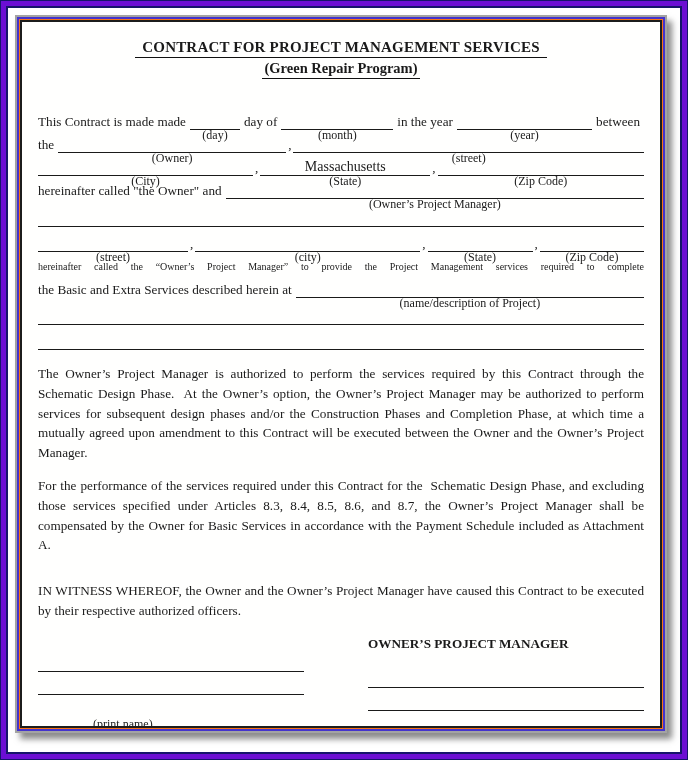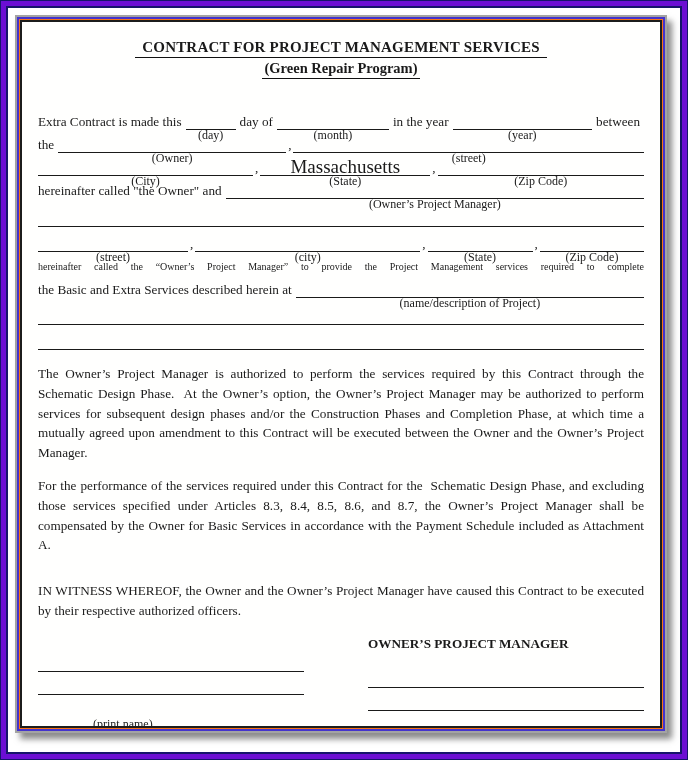--- a/index.html
+++ b/index.html
@@ -36,21 +36,21 @@
   .seg-text { white-space:nowrap; font-size:13.2px; line-height:17px; padding:0 4px; }
   .form-row .seg-text:first-child { padding-left:0; }
   .seg-comma { padding:0 2px; }
   .seg-blank { position:relative; display:block; height:15px;
     border-bottom:1.5px solid #1a1a1a; flex:0 0 auto; }
   .seg-blank.fill { flex:1 1 auto; }
   .blank-label { position:absolute; top:calc(100% + 1px); left:50%; transform:translateX(-50%);
     font-size:12px; line-height:10px; white-space:nowrap; color:#1a1a1a; }
   .blank-label.offset { transform:none;margin-top:47px; }
   .blank-value { position:absolute; bottom:0; left:0; width:100%; text-align:center;
-    font-size:19px; line-height:16px; }
+    font-size:14px; line-height:16px; }
   
   #intro-rows { margin-top:28px; }
   #extra-name-row { margin-top:12px; } #extra-name-row .form-row { height:16px; }
   #pm-address-row { margin-top:2px; }
   .just-line { font-size:10px; line-height:19px; text-align:justify; text-align-last:justify; margin-top:5px; }
   #herein-at-row .form-row { height:22px; }
   #blank-rows .form-row { height:18px; } #blank-rows { margin-top:9px; }
   #blank-rows .form-row + .form-row { margin-top:7px; }
   .para { font-size:13.2px; line-height:19.8px; text-align:justify; }
   #para-authorization { margin-top:14px; }
@@ -75,21 +75,21 @@
   <div class="frame-inner">
     <div class="page">
 
       <div class="title-block">
         <span class="title-line">CONTRACT FOR PROJECT MANAGEMENT SERVICES</span>
         <span class="subtitle-line"><span>(Green Repair Program)</span></span>
       </div>
 
       <div id="intro-rows">
           <div class="form-row">
-            <span class="seg-text">Extra Contract is made this</span>
+            <span class="seg-text">This Contract is made made</span>
             <span class="seg-blank" style="width: 50px;">
               <span class="blank-label">(day)</span>
             </span>
             <span class="seg-text">day of</span>
             <span class="seg-blank" style="width: 112px;">
               <span class="blank-label">(month)</span>
             </span>
             <span class="seg-text">in the year</span>
             <span class="seg-blank fill">
               <span class="blank-label">(year)</span>

